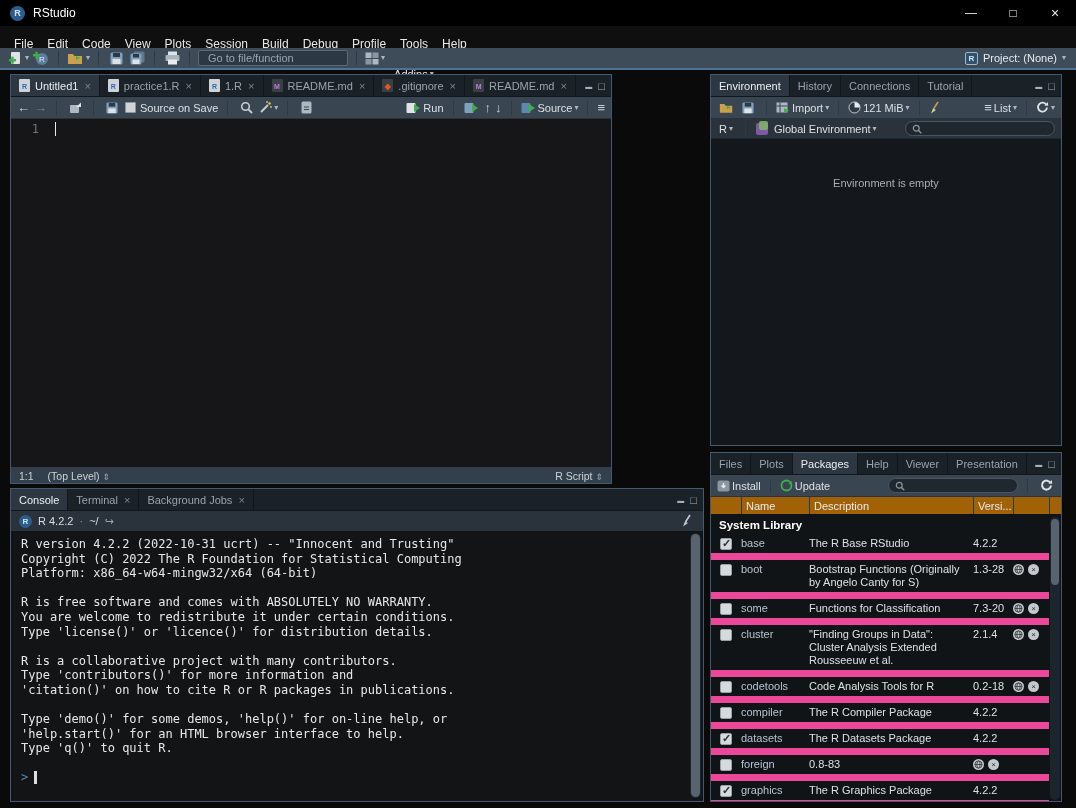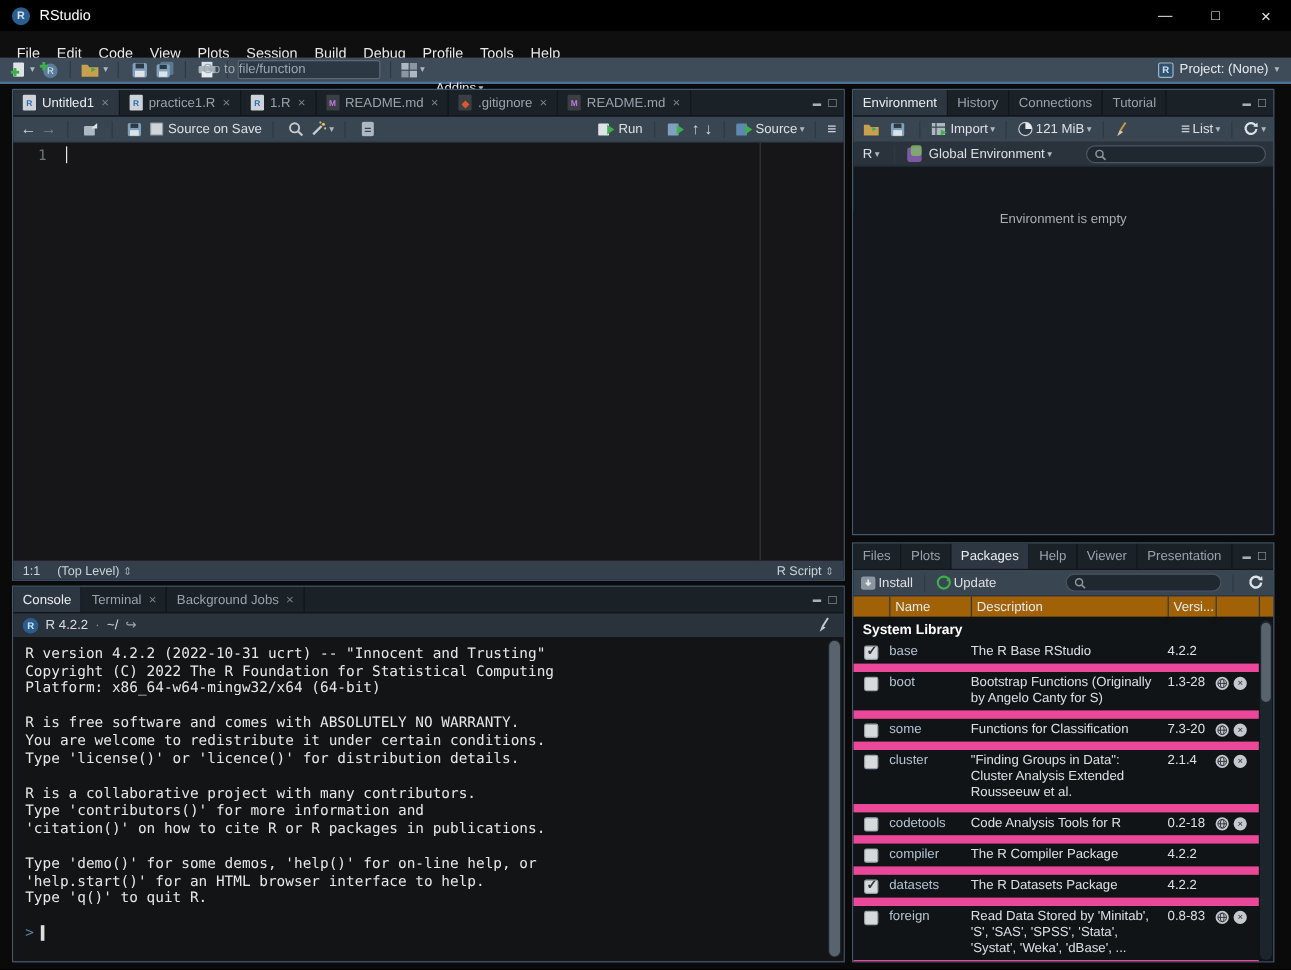--- a/index.html
+++ b/index.html
@@ -24,33 +24,33 @@
              display:flex; align-items:center; padding-left:7px; }
   .menu-item { display:inline-block; color:#e9e9e9; font-size:12px; padding:2px 7px; }
   .menu-item::first-letter { text-decoration:underline; }
 
   
   .toolbar { position:absolute; top:48px; left:0; right:0; height:22px; background:#3e4c5a;
              border-bottom:2px solid #4d7296; display:flex; align-items:center; padding:0 8px; gap:3px; }
   .tbtn { height:18px; min-width:18px; display:flex; align-items:center; justify-content:center; gap:2px; }
   .caret { color:#aeb6bd; font-size:8px; line-height:1; }
   .vsep { width:1px; height:14px; background:#2e3945; margin:0 5px; }
-  .goto-box { width:119px; height:16px; background:#2c3844; border:1px solid #5b6974; border-radius:2px;
-              display:flex; align-items:center; gap:4px; padding:0 5px;justify-content:flex-end; }
+  .goto-box { width:150px; height:16px; background:#2c3844; border:1px solid #5b6974; border-radius:2px;
+              display:flex; align-items:center; gap:4px; padding:0 5px; }
   .goto-box input { flex:1; background:transparent; border:none; outline:none;
                     color:#9aa5ae; font-size:11px; font-family:"Liberation Sans",sans-serif; }
   .goto-box input::placeholder { color:#9aa5ae; }
   .tool-label { color:#e6eaed; font-size:11px; }
   .project-btn { position:absolute; right:10px; display:flex; align-items:center; gap:5px; }
   .proj-icon { width:13px; height:13px; border:1px solid #9db7cc; border-radius:2px; background:#31516e;
                color:#cfe3f4; font-size:8px; font-weight:bold; display:flex; align-items:center; justify-content:center; }
 
   
   .pane { position:absolute; border:1px solid #44596e; background:#14171b; overflow:hidden; }
-  .pane-source  { left:10px;  top:74px;  width:694px; height:410px; }
+  .pane-source  { left:10px;  top:74px;  width:602px; height:410px; }
   .pane-console { left:10px;  top:488px; width:694px; height:314px; }
   .pane-env     { left:710px; top:74px;  width:352px; height:372px; }
   .pane-pkg     { left:710px; top:452px; width:352px; height:350px; }
 
   .tabstrip { position:relative; height:22px; background:#1a2127; border-bottom:1px solid #10161c;
               display:flex; align-items:stretch; }
   .tab { display:flex; align-items:center; gap:5px; padding:0 8px; font-size:11px; color:#9aa3ac;
          border-right:1px solid #10161c; white-space:nowrap; }
   .tab[data-active="true"] { background:#2d3741; color:#e9edf0; }
   .tab-close { color:#7c868f; font-size:11px; margin-left:1px; }
@@ -723,21 +723,20 @@
               <span class="pkg-check" data-checked="true"></span>
               <a class="pkg-name">datasets</a>
               <span class="pkg-desc">The R Datasets Package</span>
               <span class="pkg-ver">4.2.2</span>
 
             </div>
 
             <div class="pkg-row">
               <span class="pkg-check" data-checked="false"></span>
               <a class="pkg-name">foreign</a>
-              <span class="pkg-desc">Read Data Stored by 'Minitab', 'S', 'SAS', 'SPSS', 'Stata', 'Systat', 'Weka', 'dBase', ...</span>
               <span class="pkg-ver">0.8-83</span>
               <span class="pkg-actions">
                 <span class="circle-icon">
                   <svg width="9" height="9" viewBox="0 0 10 10">
                     <circle cx="5" cy="5" r="4" fill="none" stroke="#2e3338" stroke-width="0.9"></circle>
                     <ellipse cx="5" cy="5" rx="1.8" ry="4" fill="none" stroke="#2e3338" stroke-width="0.9"></ellipse>
                     <line x1="1" y1="5" x2="9" y2="5" stroke="#2e3338" stroke-width="0.9"></line>
                   </svg>
                 </span>
                 <span class="circle-icon">×</span>

